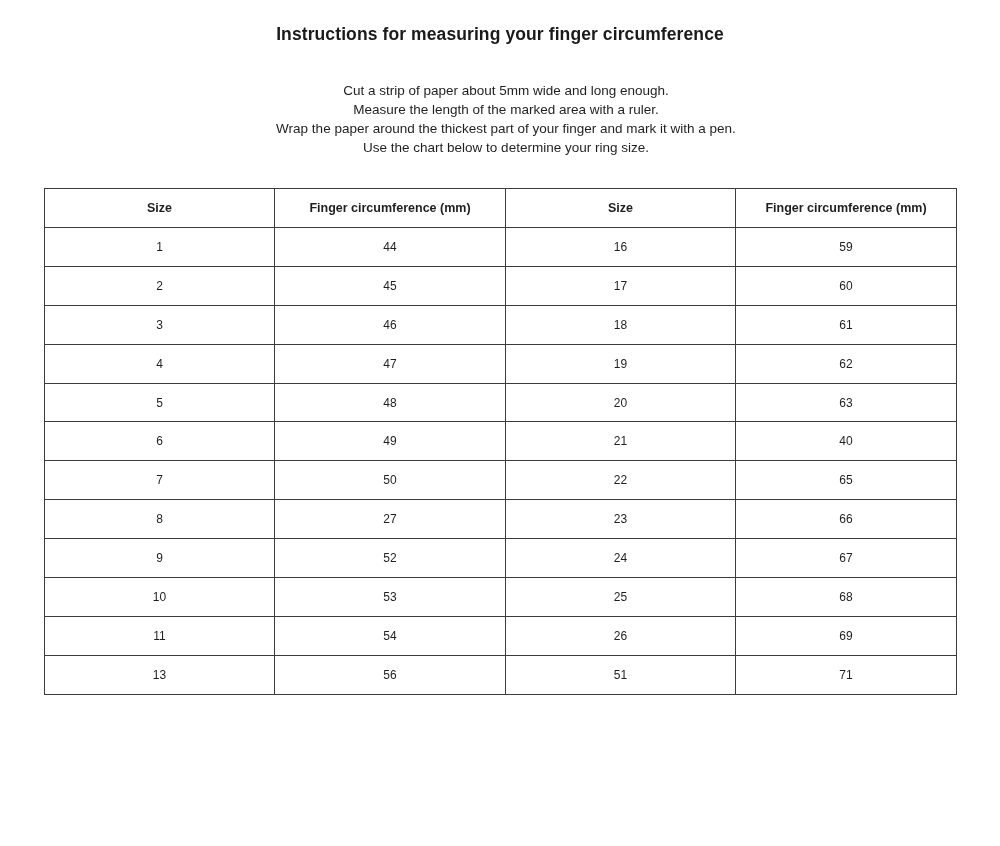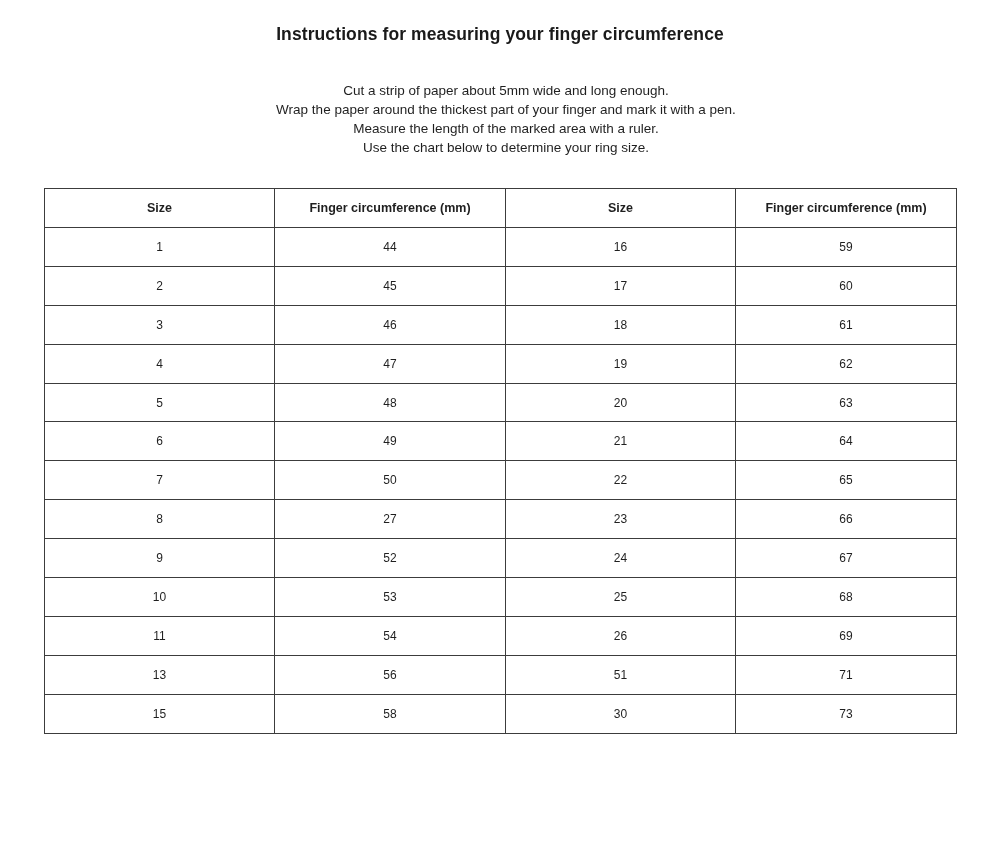--- a/index.html
+++ b/index.html
@@ -55,22 +55,22 @@
     font-weight: 400;
   }
 </style>
 </head>
 <body>
 
 <h1 class="page-title">Instructions for measuring your finger circumference</h1>
 
 <div class="instructions">
   <div>Cut a strip of paper about 5mm wide and long enough.</div>
+  <div>Measure the length of the marked area with a ruler.</div>
   <div>Wrap the paper around the thickest part of your finger and mark it with a pen.</div>
-  <div>Measure the length of the marked area with a ruler.</div>
   <div>Use the chart below to determine your ring size.</div>
 </div>
 
 <table class="size-chart">
   <colgroup>
     <col style="width:230px">
     <col style="width:231px">
     <col style="width:230px">
     <col style="width:221px">
   </colgroup>
@@ -110,21 +110,21 @@
       <tr>
         <td>5</td>
         <td>48</td>
         <td>20</td>
         <td>63</td>
       </tr>
       <tr>
         <td>6</td>
         <td>49</td>
         <td>21</td>
-        <td>64</td>
+        <td>40</td>
       </tr>
       <tr>
         <td>7</td>
         <td>50</td>
         <td>22</td>
         <td>65</td>
       </tr>
       <tr>
         <td>8</td>
         <td>27</td>
@@ -148,20 +148,14 @@
         <td>54</td>
         <td>26</td>
         <td>69</td>
       </tr>
       <tr>
         <td>13</td>
         <td>56</td>
         <td>51</td>
         <td>71</td>
       </tr>
-      <tr>
-        <td>15</td>
-        <td>58</td>
-        <td>30</td>
-        <td>73</td>
-      </tr>
     </tbody>
 </table>
 
 </body></html>

